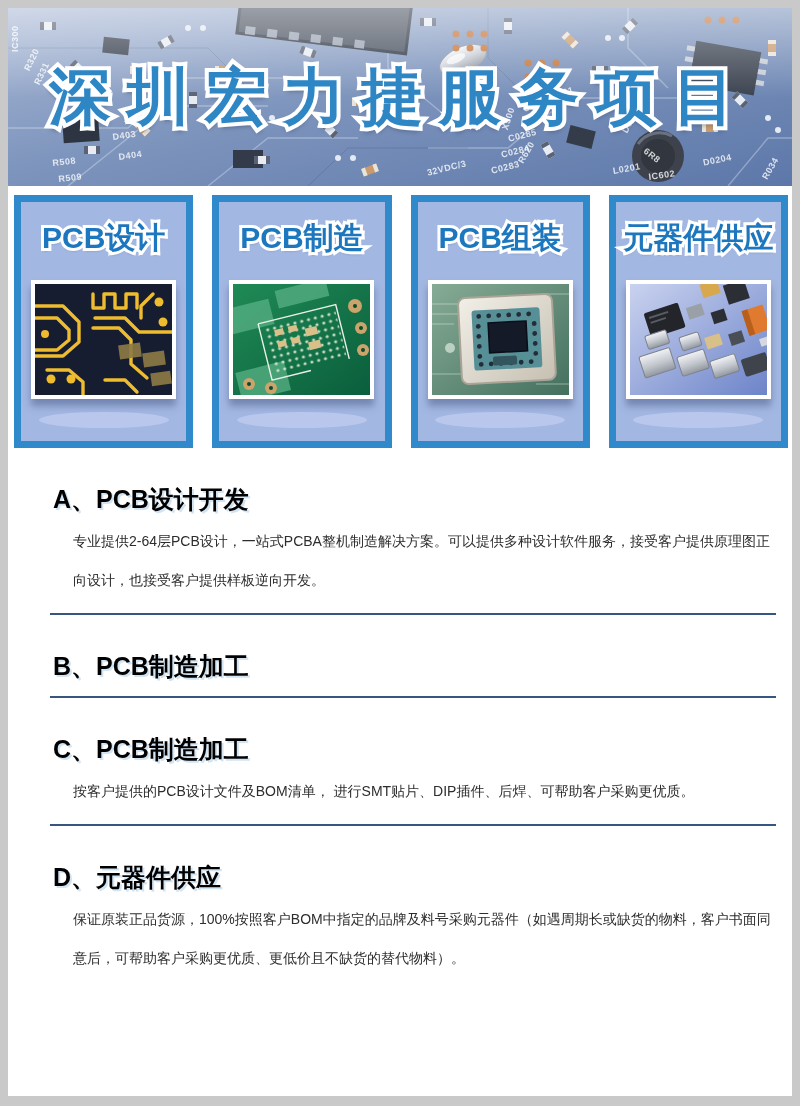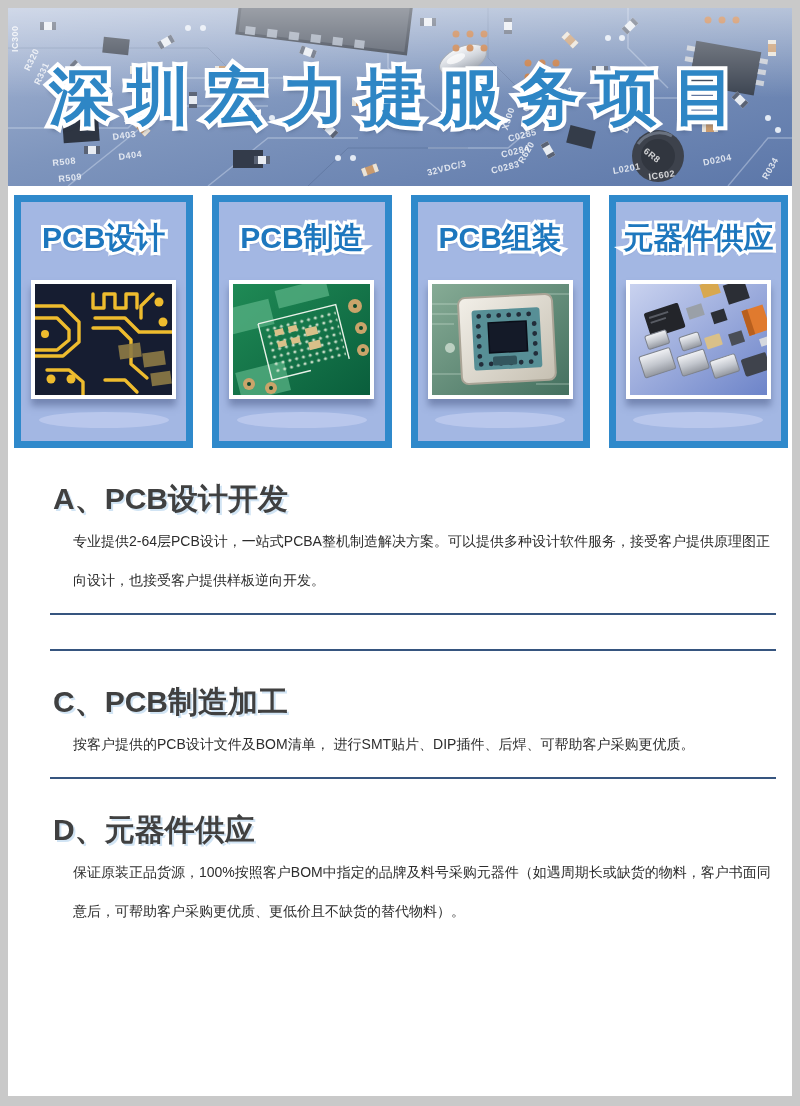--- a/index.html
+++ b/index.html
@@ -47,21 +47,21 @@
   .card-photo svg{display:block;}
   .card-ellipse{
     width:130px;height:16px;border-radius:50%;
     background:#b9c7ec;margin:13px auto 0;
   }
 
   
   .sections{padding:0 14px 0 37px;}
   .section{margin-top:34px;}
   .section-heading{
-    margin:0 0 0 8px;font-size:30px;line-height:34px;font-weight:bold;color:#404040;
+    margin:0 0 0 8px;font-size:25px;line-height:34px;font-weight:bold;color:#000000;
     text-shadow:2px 2px 0 rgba(185,214,238,.65);
   }
   .section-body{
     margin:6px 0 0 0;padding-left:28px;padding-right:2px;
     font-size:14px;line-height:39px;color:#2d2d2d;
   }
   .divider{
     height:0;border:0;border-top:2px solid #36557f;
     margin:13px 2px 0 5px;
   }
@@ -444,20 +444,21 @@
 
   <div class="sections">
 
     <div class="section">
       <h2 class="section-heading">A、PCB设计开发</h2>
       <p class="section-body">专业提供2-64层PCB设计，一站式PCBA整机制造解决方案。可以提供多种设计软件服务，接受客户提供原理图正向设计，也接受客户提供样板逆向开发。</p>
       <hr class="divider">
     </div>
 
     <div class="section">
+      <h2 class="section-heading">B、PCB制造加工</h2>
       <hr class="divider">
     </div>
 
     <div class="section">
       <h2 class="section-heading">C、PCB制造加工</h2>
       <p class="section-body">按客户提供的PCB设计文件及BOM清单， 进行SMT贴片、DIP插件、后焊、可帮助客户采购更优质。</p>
       <hr class="divider">
     </div>
 
     <div class="section">

